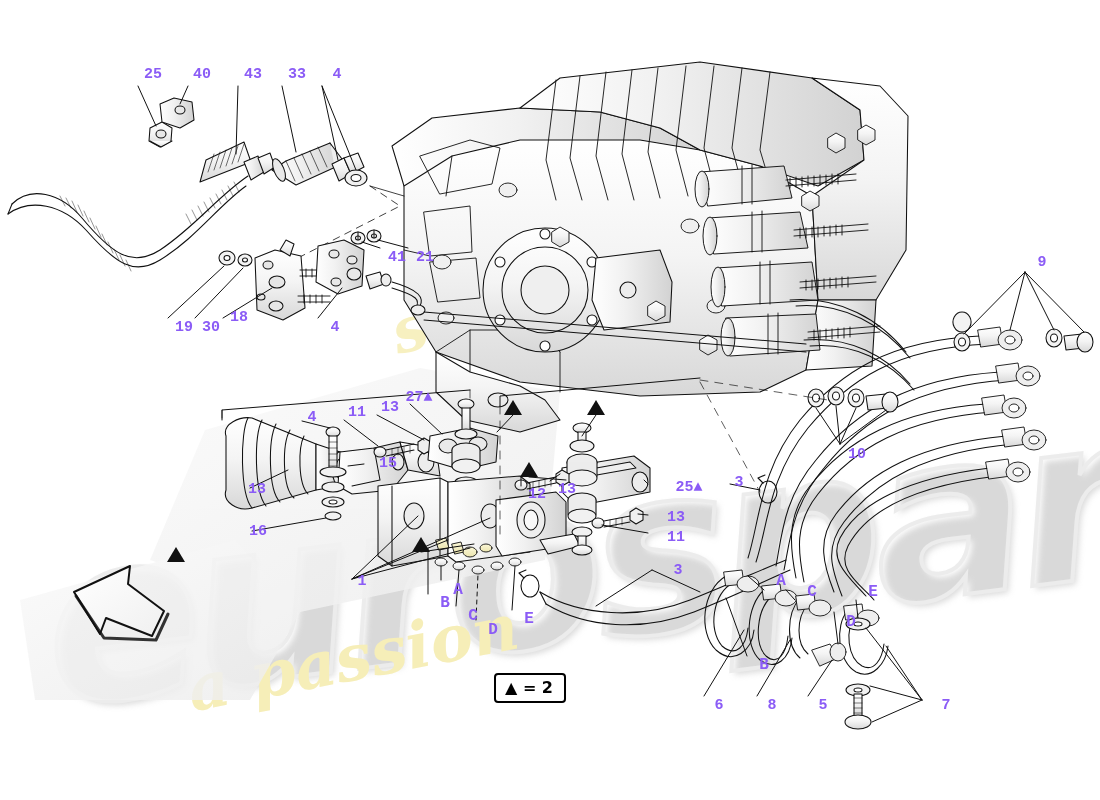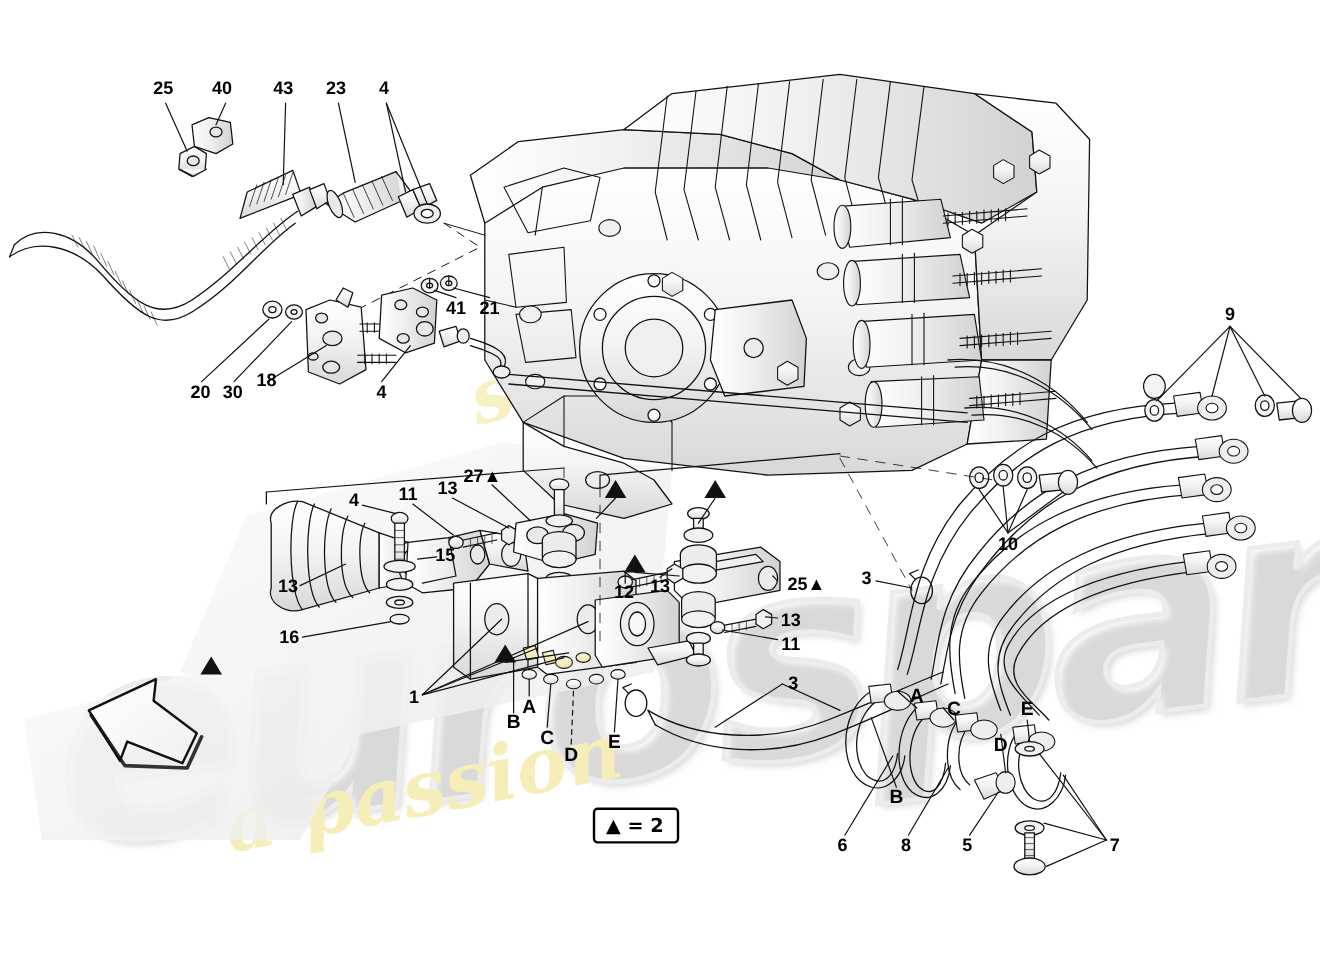--- a/index.html
+++ b/index.html
@@ -75,27 +75,28 @@
     white-space: nowrap;
   }
   
   #art {
     position: absolute;
     inset: 0;
   }
   
   .lbl {
     position: absolute;
-    font-family: Liberation Sans, sans-serif;
+    font-family: Liberation Mono, monospace;
     font-size: 15px;
     font-weight: 700;
-    color: #000000;
+    color: #8b5cf6;
     white-space: nowrap;
     line-height: 1;
     transform: translate(-50%, -50%);
+    margin-left: 17px;
   }
   .lbl.letter { font-size: 16px; }
   
   .legend {
     position: absolute;
     left: 530px;
     top: 688px;
     transform: translate(-50%, -50%);
     border: 2px solid #000;
     border-radius: 4px;
@@ -848,25 +849,25 @@
         <path d="M222 410 L222 420"></path>
         <path d="M470 390 L470 402"></path>
       </g>
     </g>
   </svg>
 
   <div id="labels">
       <div class="lbl" style="left: 136px; top: 74px;">25</div>
       <div class="lbl" style="left: 185px; top: 74px;">40</div>
       <div class="lbl" style="left: 236px; top: 74px;">43</div>
-      <div class="lbl" style="left: 280px; top: 74px;">23</div>
+      <div class="lbl" style="left: 280px; top: 74px;">33</div>
       <div class="lbl" style="left: 320px; top: 74px;">4</div>
       <div class="lbl" style="left: 380px; top: 257px;">41</div>
       <div class="lbl" style="left: 408px; top: 257px;">21</div>
-      <div class="lbl" style="left: 167px; top: 327px;">20</div>
+      <div class="lbl" style="left: 167px; top: 327px;">19</div>
       <div class="lbl" style="left: 194px; top: 327px;">30</div>
       <div class="lbl" style="left: 222px; top: 317px;">18</div>
       <div class="lbl" style="left: 318px; top: 327px;">4</div>
       <div class="lbl" style="left: 1025px; top: 262px;">9</div>
       <div class="lbl" style="left: 840px; top: 454px;">10</div>
       <div class="lbl" style="left: 295px; top: 417px;">4</div>
       <div class="lbl" style="left: 340px; top: 412px;">11</div>
       <div class="lbl" style="left: 373px; top: 407px;">13</div>
       <div class="lbl" style="left: 402px; top: 397px;">27▲</div>
       <div class="lbl" style="left: 371px; top: 463px;">15</div>

